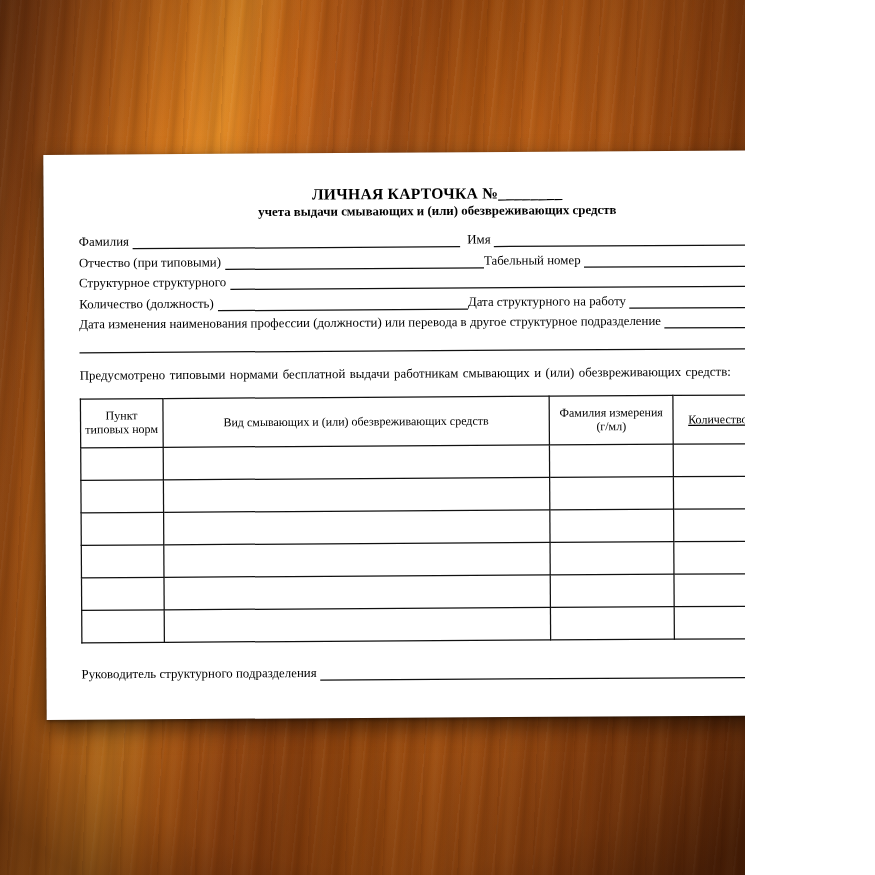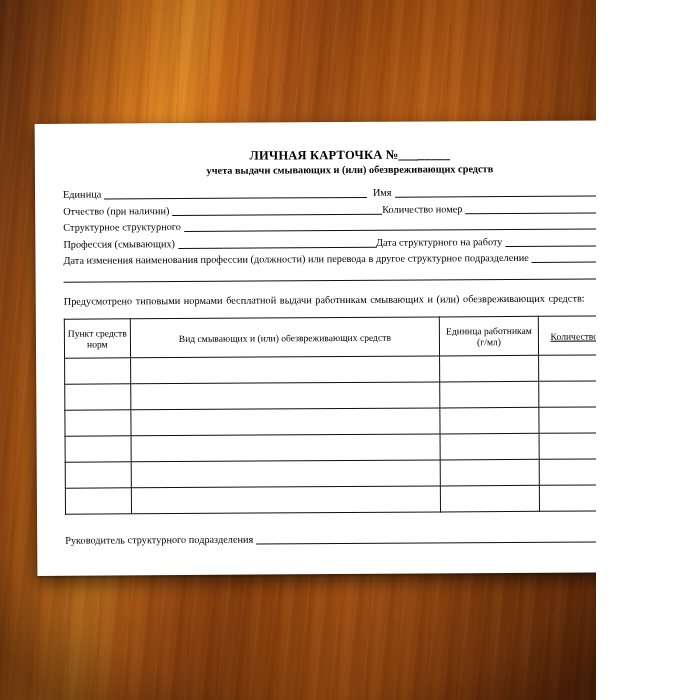--- a/index.html
+++ b/index.html
@@ -170,61 +170,61 @@
   <div class="grain"></div>
   <div class="grain2"></div>
   <div class="vignette"></div>
 
   <div class="paper">
 
     <div class="title">ЛИЧНАЯ КАРТОЧКА №________</div>
     <div class="subtitle">учета выдачи смывающих и (или) обезвреживающих средств</div>
 
     <div class="frow">
-      <span class="lbl">Единица</span>
+      <span class="lbl">Фамилия</span>
       <span class="fill" style="flex:1 1 52%;"></span>
       <span class="lbl" style="padding-left:6px;">Имя</span>
       <span class="fill" style="flex:1 1 48%;"></span>
     </div>
 
     <div class="frow">
-      <span class="lbl">Отчество (при наличии)</span>
+      <span class="lbl">Отчество (при типовыми)</span>
       <span class="fill" style="flex:1 1 55%;"></span>
-      <span class="lbl">Количество номер</span>
+      <span class="lbl">Табельный номер</span>
       <span class="fill" style="flex:1 1 45%;"></span>
     </div>
 
     <div class="frow">
       <span class="lbl">Структурное  структурного</span>
       <span class="fill"></span>
     </div>
 
     <div class="frow">
-      <span class="lbl">Профессия (смывающих)</span>
+      <span class="lbl">Количество (должность)</span>
       <span class="fill" style="flex:1 1 45%;"></span>
       <span class="lbl">Дата структурного на работу</span>
       <span class="fill" style="flex:1 1 30%;"></span>
     </div>
 
     <div class="frow">
       <span class="lbl">Дата изменения наименования профессии (должности)  или перевода в другое структурное подразделение</span>
       <span class="fill"></span>
     </div>
     <div class="frow">
       <span class="fill"></span>
     </div>
 
     <div class="para">Предусмотрено типовыми нормами бесплатной выдачи работникам смывающих и (или) обезвреживающих средств:</div>
 
     <table class="grid">
       <thead>
         <tr>
-          <th class="c1">Пункт средств норм</th>
+          <th class="c1">Пункт типовых норм</th>
           <th class="c2">Вид смывающих и (или) обезвреживающих средств</th>
-          <th class="c3">Единица работникам (г/мл)</th>
+          <th class="c3">Фамилия измерения (г/мл)</th>
           <th class="c4">Количество на год</th>
         </tr>
       </thead>
       <tbody>
         <tr>
           <td></td>
           <td></td>
           <td></td>
           <td></td>
         </tr>

